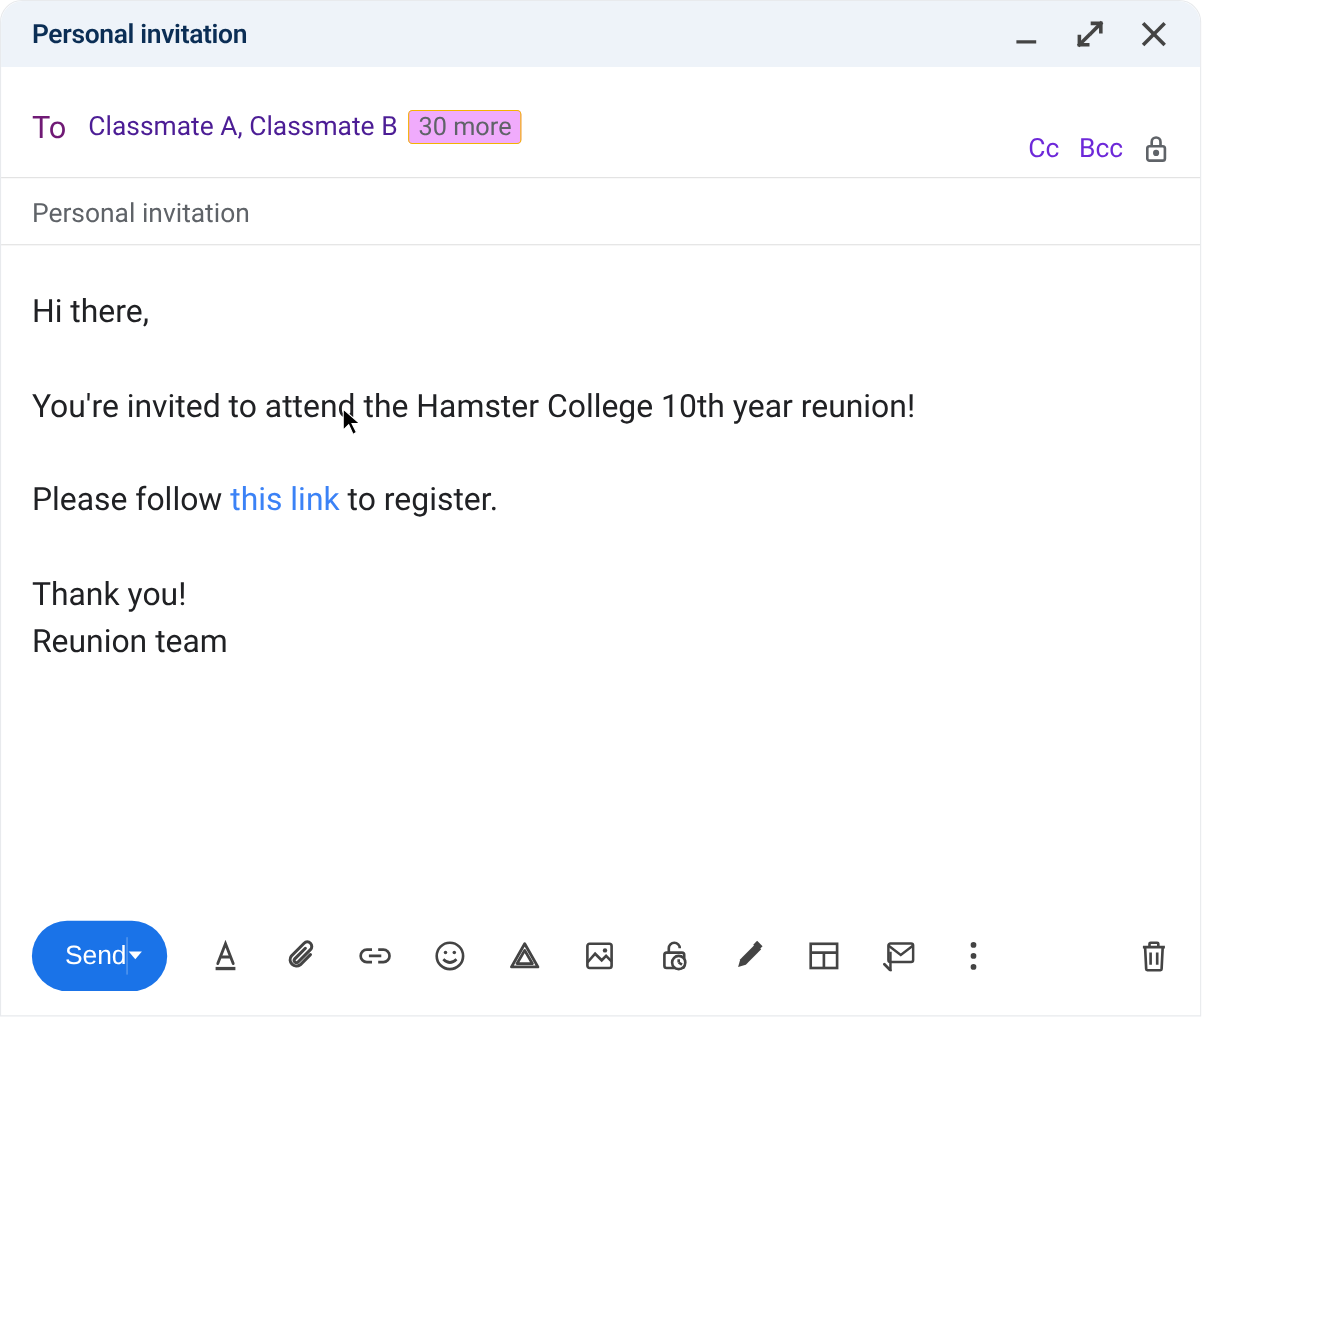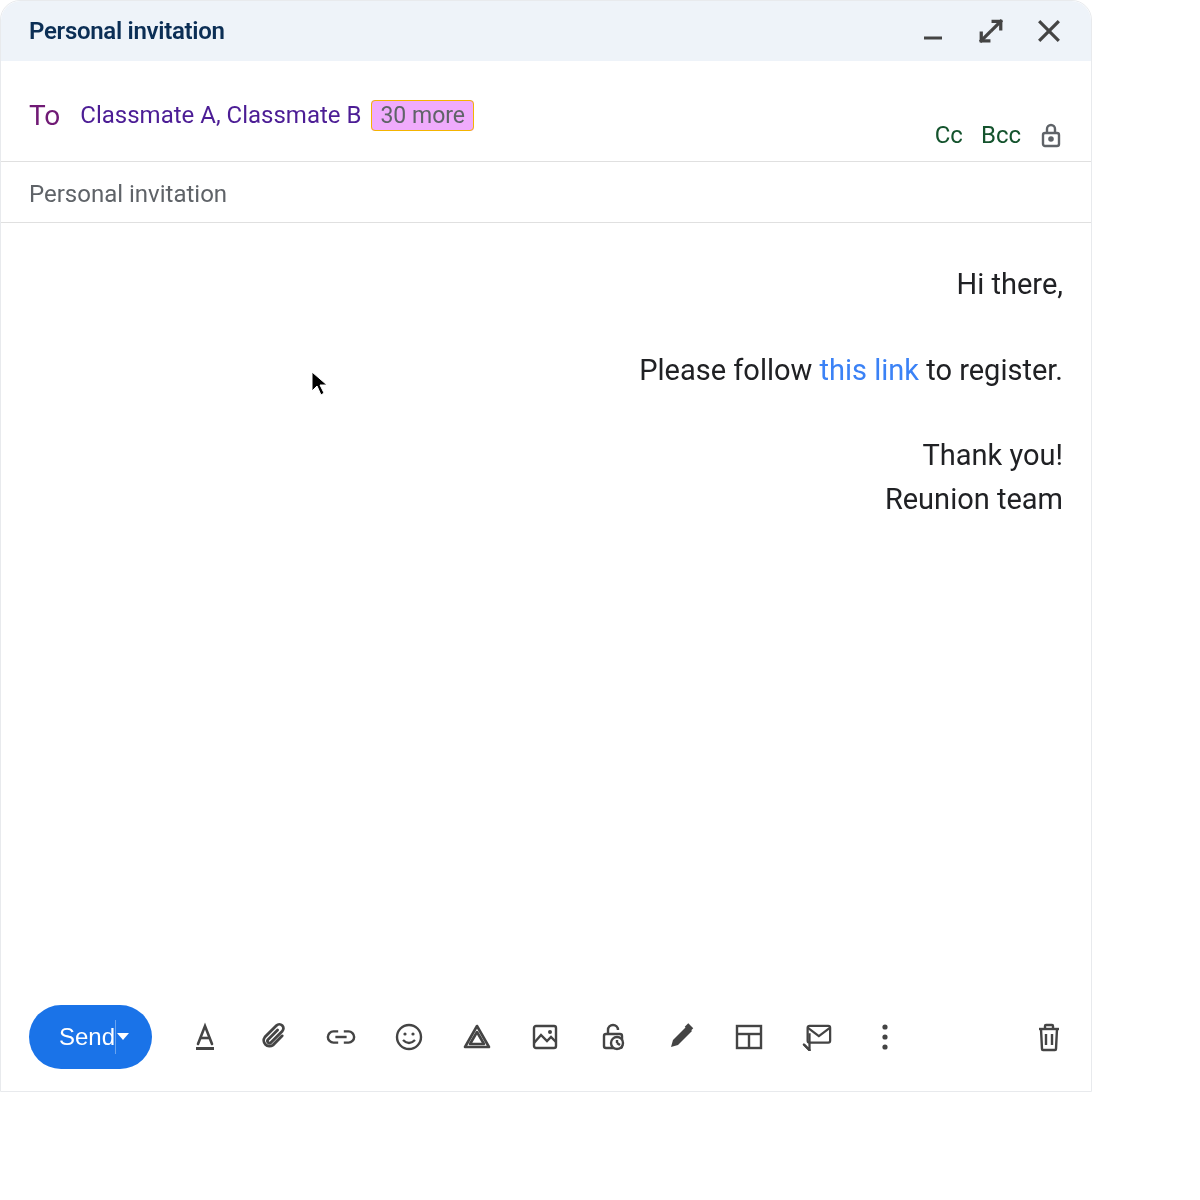--- a/index.html
+++ b/index.html
@@ -5,21 +5,21 @@
     * { box-sizing: border-box; margin: 0; padding: 0; }
     body {
       font-family: -apple-system, BlinkMacSystemFont, "Segoe UI", Roboto, Arial, sans-serif;
       background: #fff;
       width: 1200px;
       height: 1200px;
       overflow: hidden;
     }
     .compose-window {
       width: 1092px;
-      height: 1092px;
+      height: 924px;
       margin: 0;
       background: #fff;
       border-radius: 20px 20px 0 0;
       display: flex;
       flex-direction: column;
       position: relative;
       border: 1px solid #e8eaed;
     }
     .header-bar {
       background: #eef3f9;
@@ -71,41 +71,40 @@
       border: 1.5px solid #f4b400;
       border-radius: 4px;
       padding: 1px 8px;
       margin-left: 6px;
     }
     .right-controls {
       margin-left: auto;
       display: flex;
       align-items: center;
       gap: 18px;
-      color: #14532d;
+      color: #6d28d9;
       font-size: 24px;
       margin-top: 40px;
     }
     .subject-row {
       padding: 18px 28px 14px 28px;
       border-bottom: 1px solid #e0e0e0;
       font-size: 24px;
       color: #5f6368;
     }
     .body-area {
       flex: 1;
       padding: 40px 28px 20px 28px;
       font-size: 29px;
       color: #202124;
       line-height: 1.5;
       position: relative;
     }
     .body-area p {
       margin-bottom: 42px;
-      text-align: right;
     }
     .body-area p.last {
       margin-bottom: 11px;
     }
     .link {
       color: #3b82f6;
     }
     .bottom-toolbar {
       border-top: 0px solid #e0e0e0;
       padding: 18px 28px 22px 28px;
@@ -205,20 +204,21 @@
           <circle cx="12" cy="17" r="1.6" fill="#5f6368"></circle>
         </svg>
       </span>
     </div>
   </div>
 
   <div class="subject-row">Personal invitation</div>
 
   <div class="body-area">
     <p>Hi there,</p>
+    <p>You're invited to attend the Hamster College 10th year reunion!</p>
     <p>
       <span>Please follow </span><a class="link">this link</a><span> to register.</span>
     </p>
     <p class="last">
       <span>Thank you!</span><br>
       <span>Reunion team</span>
     </p>
 
     <div class="cursor-arrow">
       <svg width="18" height="26" viewBox="0 0 18 26">

